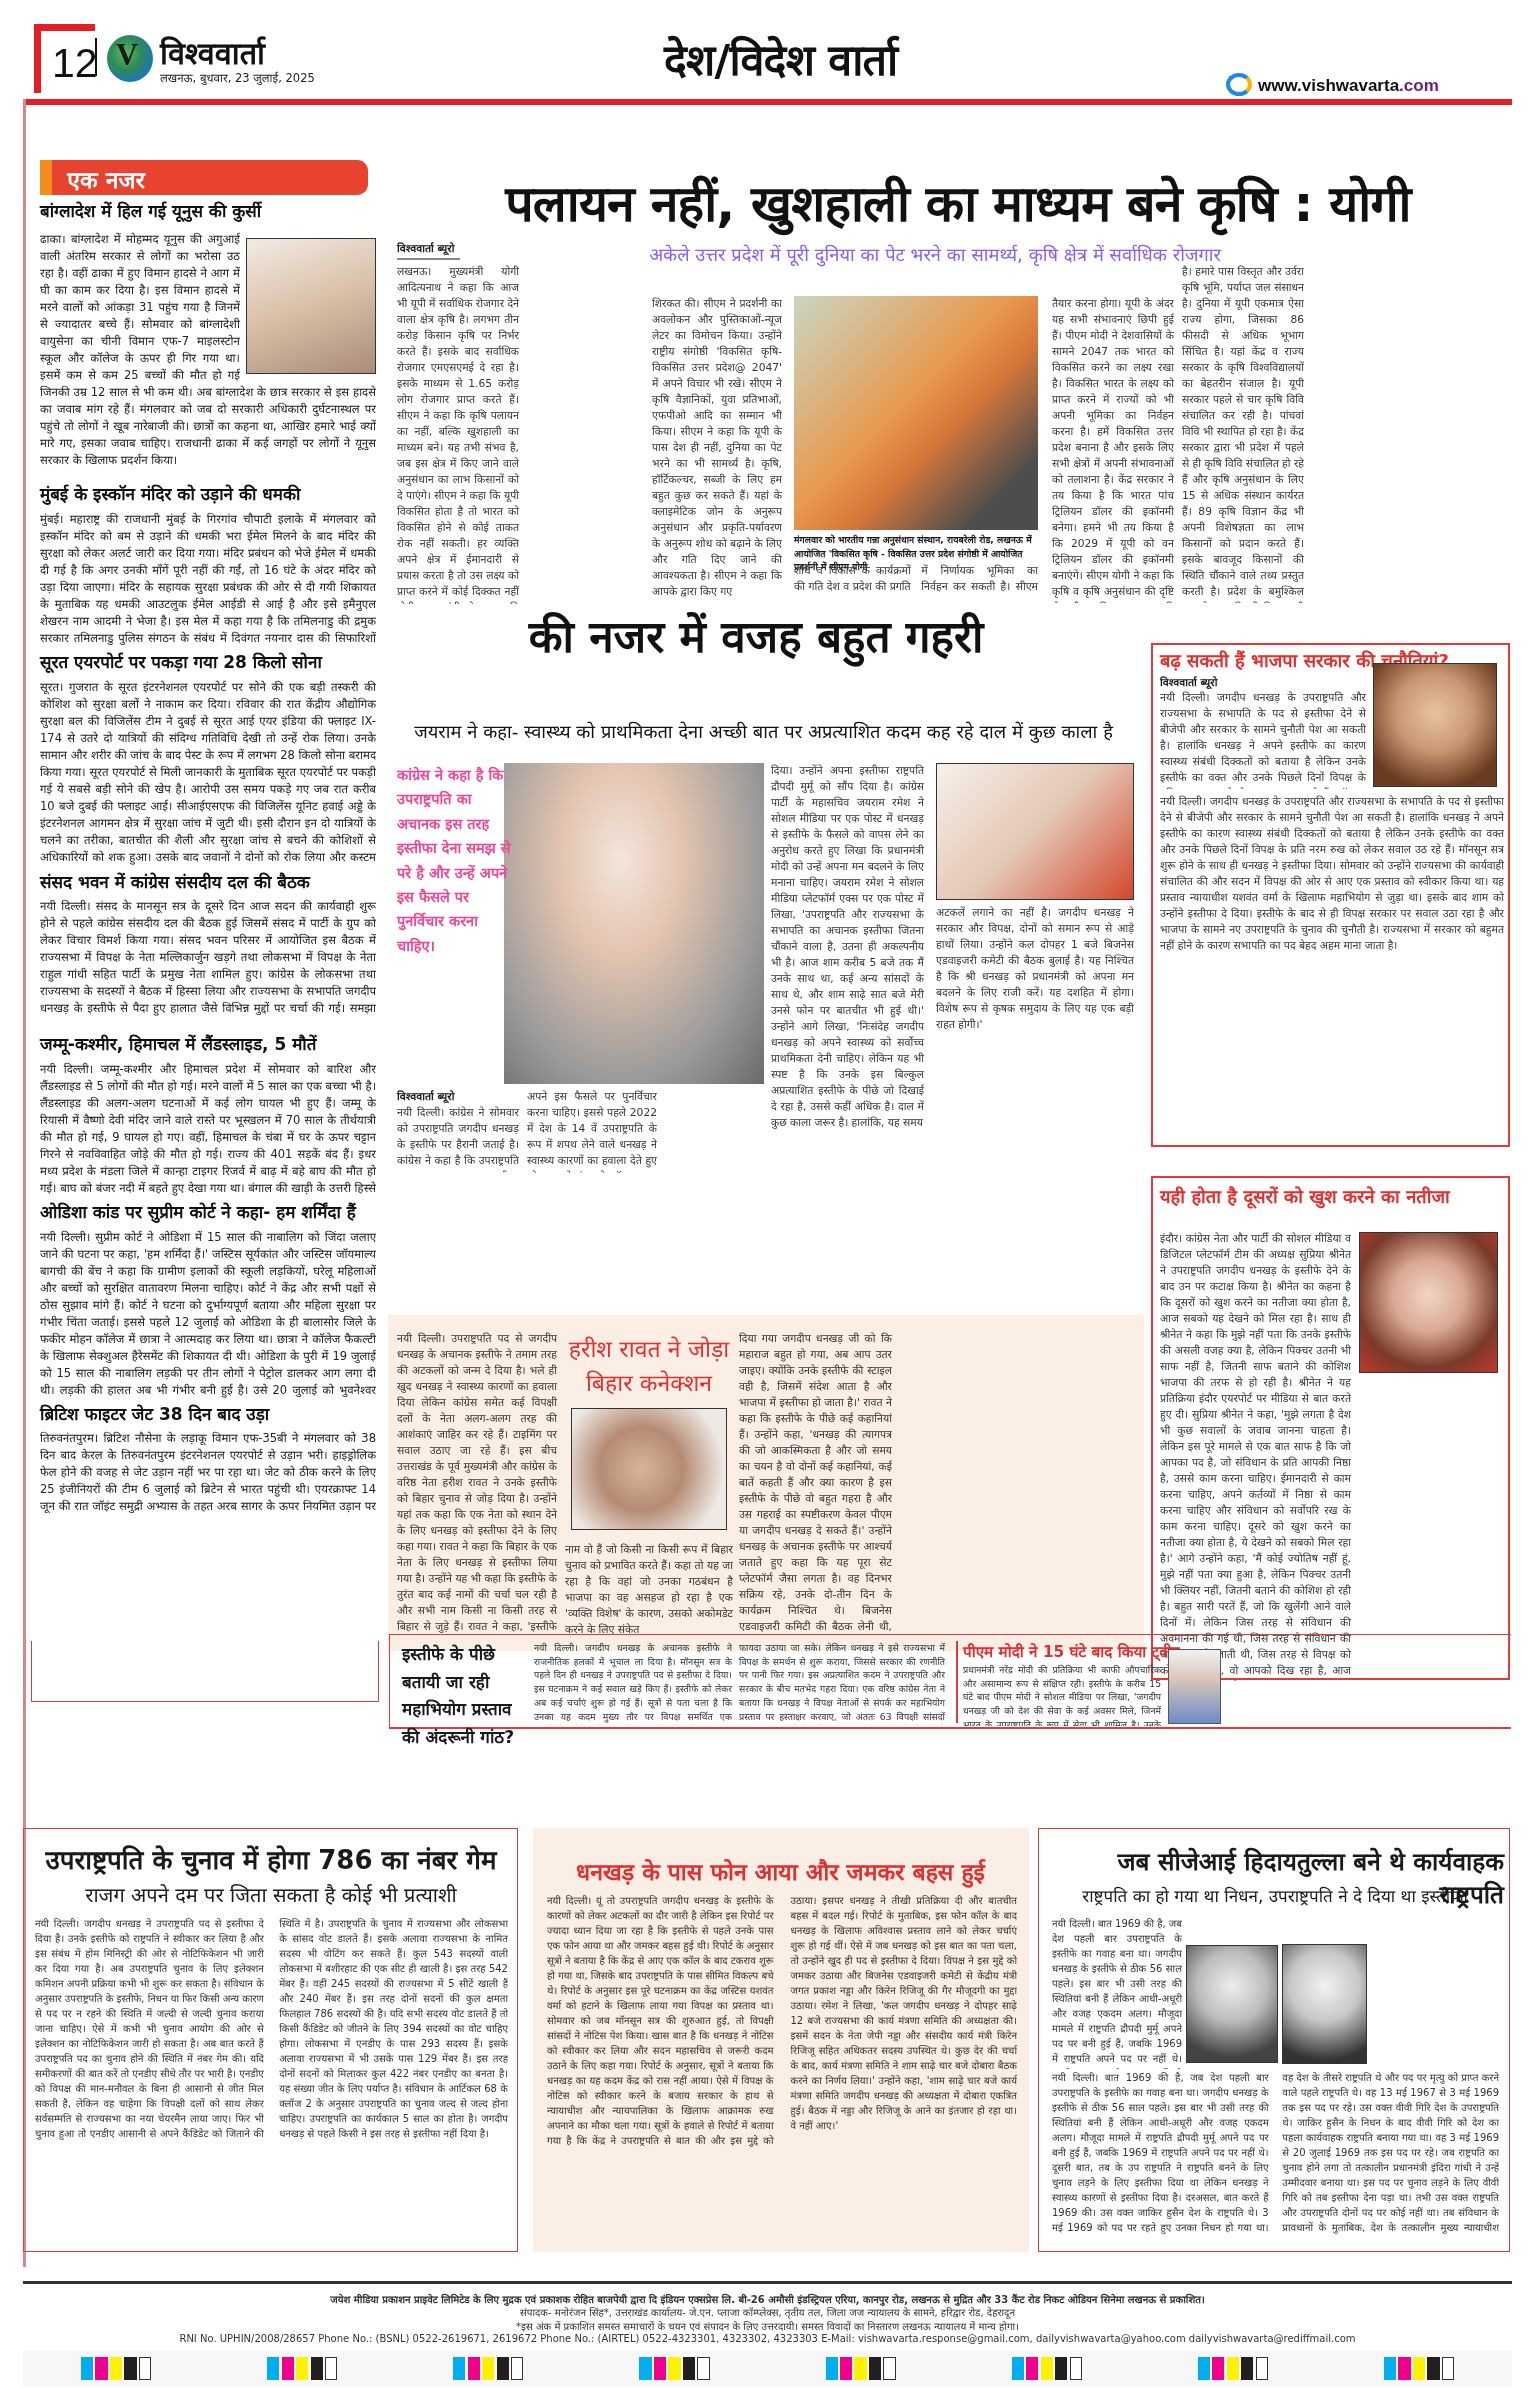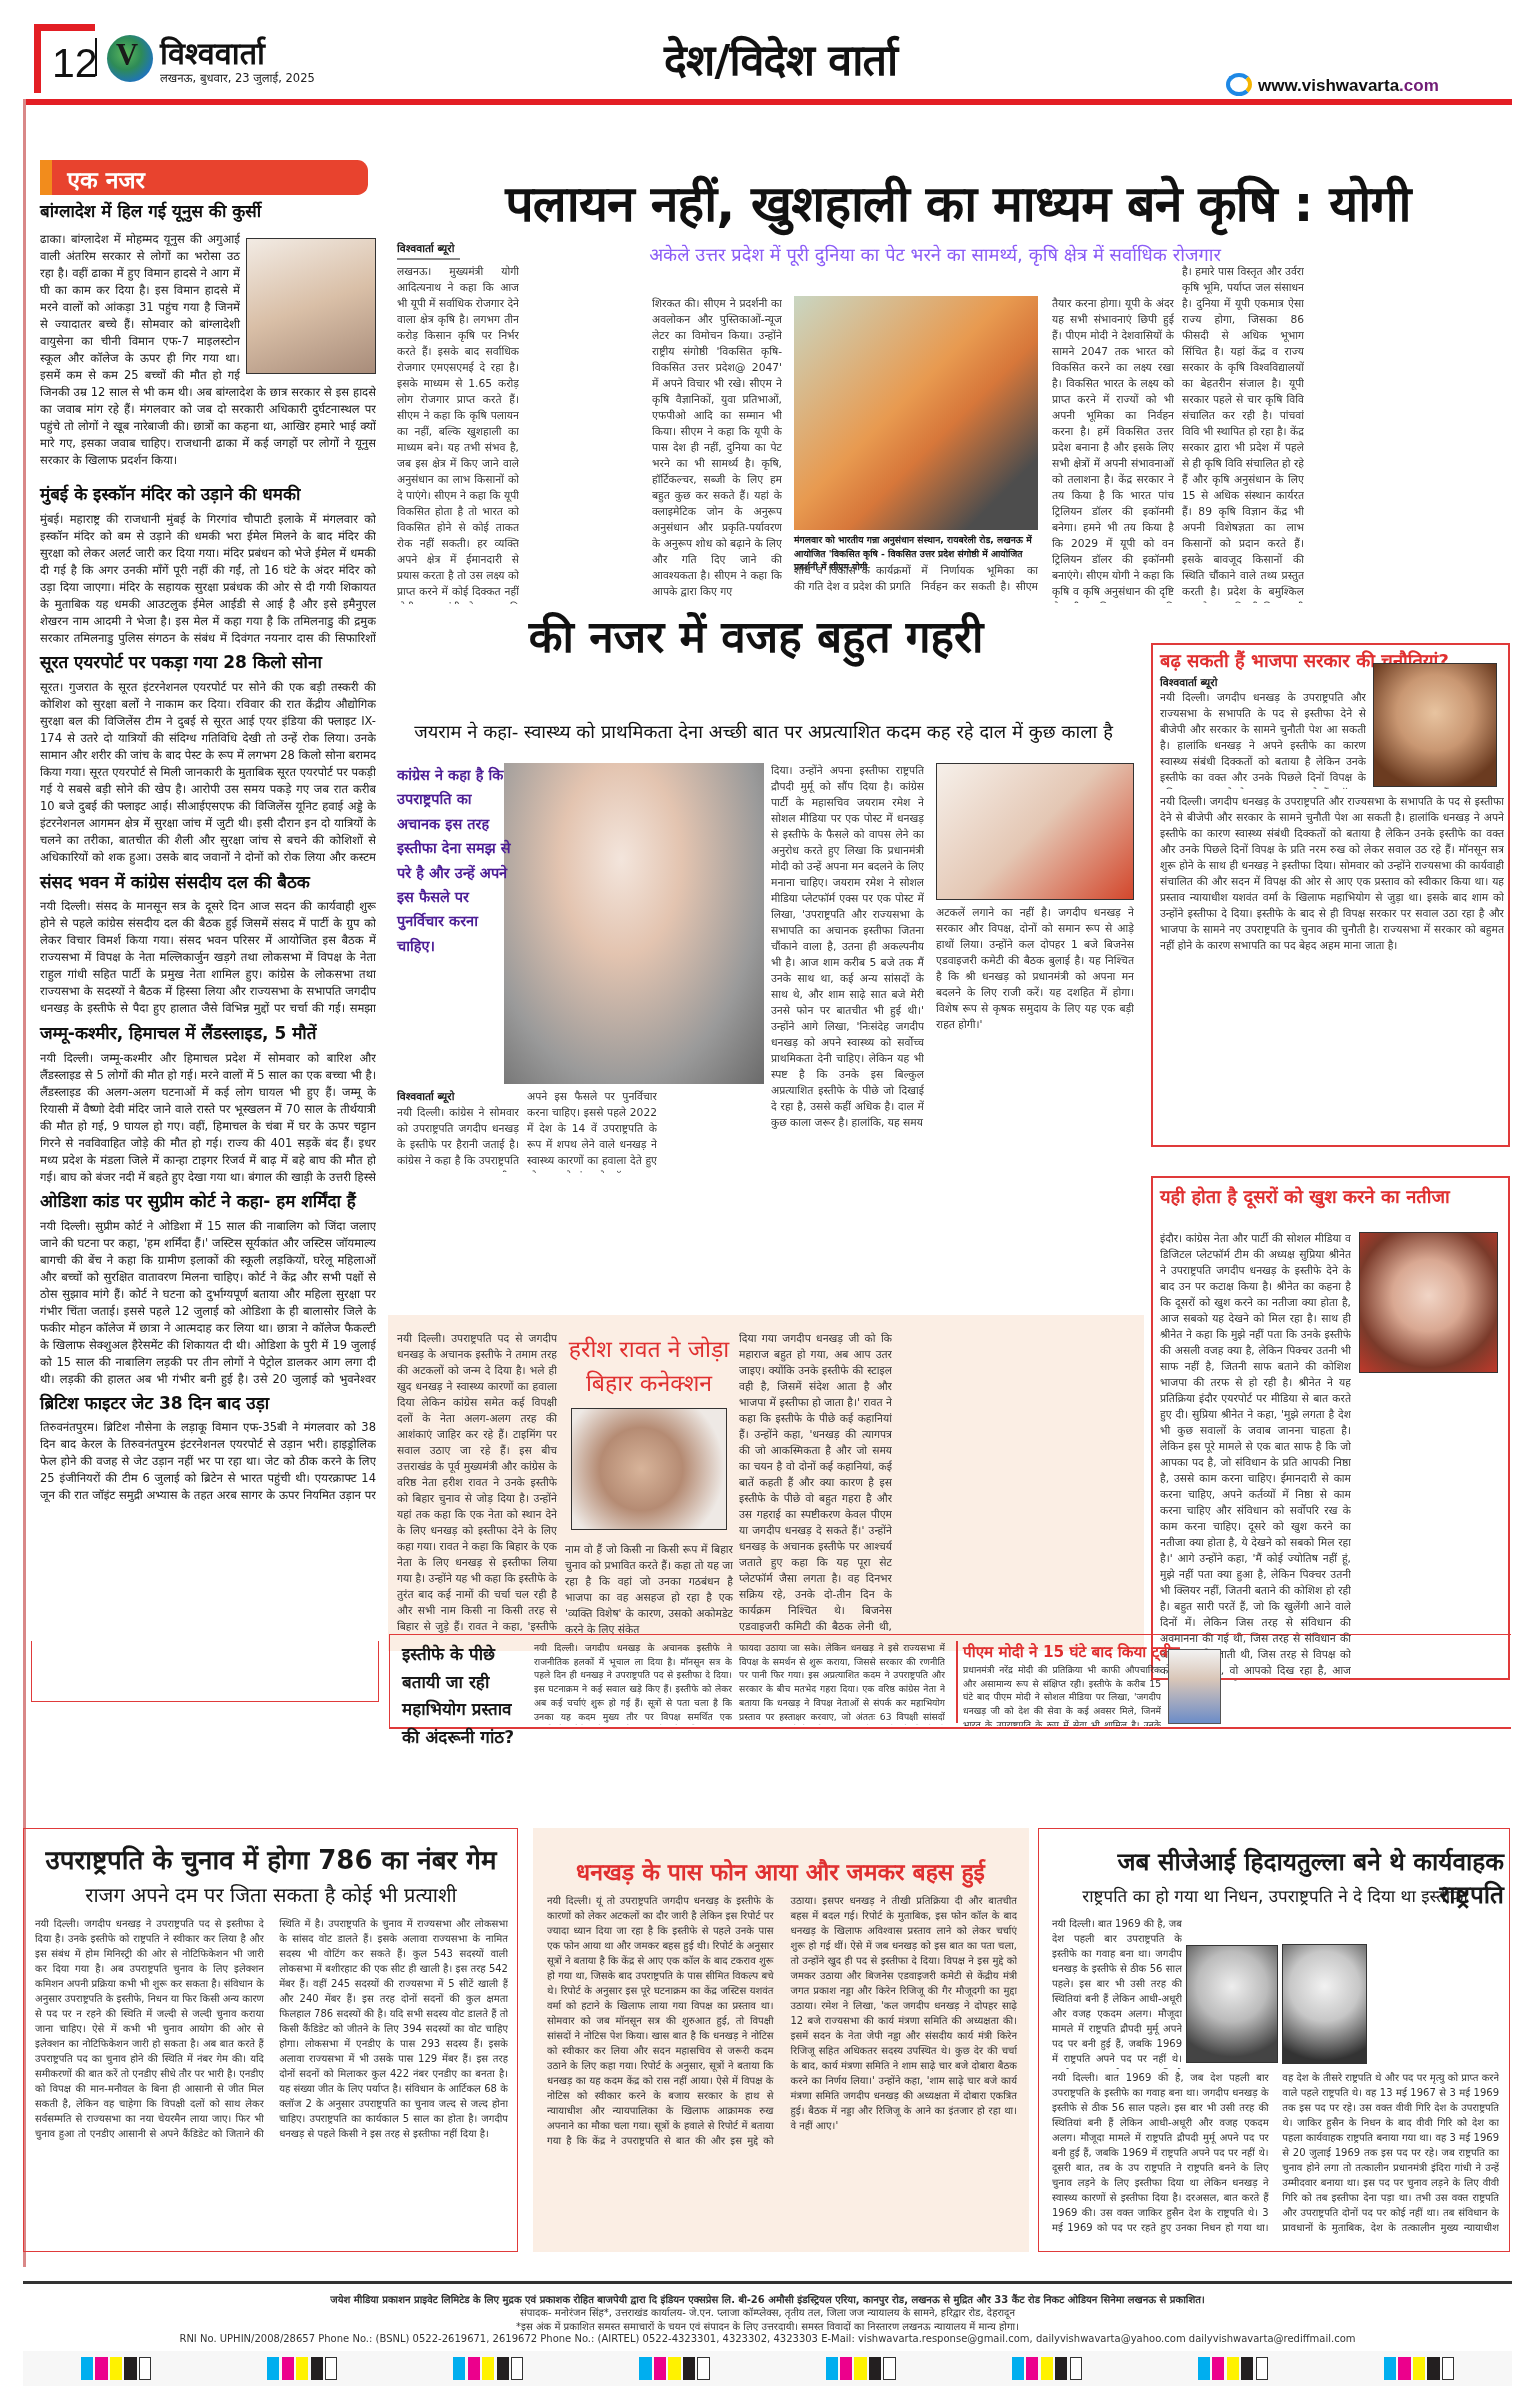--- a/index.html
+++ b/index.html
@@ -28,21 +28,21 @@
 .lh{font-size:17px;font-weight:bold;color:#111;line-height:23px}
 
 #main-head{left:397px;top:168px;width:1122px;font-size:50px;font-weight:bold;color:#111;text-align:center;letter-spacing:-0.8px}
 #bureau1{left:397px;top:241px;font-size:10.7px;font-weight:bold}
 #subhead1{left:450px;top:241px;width:771px;font-size:18.3px;text-align:right;color:#8b5cf6}
 #yogi-photo{left:516px;top:296px;width:244px;height:234px;background:linear-gradient(135deg,#c9d6c2,#e89a50 45%,#d7773a 60%,#4d4d4d 85%)}
 #yogi-cap{left:516px;top:533px;width:244px;font-size:9.2px;line-height:13.7px;font-weight:bold}
 
 #dh-head{left:397px;top:612px;width:718px;font-size:44px;font-weight:bold;text-align:center;line-height:50px;color:#111}
 #dh-sub{left:397px;top:718px;width:733px;font-size:18.3px;text-align:center;color:#111}
-#dh-quote{left:388px;top:753px;width:122px;font-size:14.5px;line-height:24.4px;color:#4c1d95;font-weight:bold}
+#dh-quote{left:388px;top:753px;width:122px;font-size:14.5px;line-height:24.4px;color:#ec4899;font-weight:bold}
 #dh-photo{left:397px;top:756px;width:229px;height:305px;background:radial-gradient(ellipse at 45% 30%,#f3e5dc 0,#e3c4b0 30%,#9a9a9a 70%,#6a6a6a)}
 #jr-photo{left:936px;top:785px;width:122px;height:127px;background:linear-gradient(135deg,#f6f0ea,#e4c7b4 50%,#d3472c);border:1.5px solid #333}
 
 #bjp-box{left:1151px;top:643px;width:359px;height:504px}
 #bjp-head{left:1160px;top:647px;width:344px;font-size:18.3px;color:#e03030;font-weight:bold}
 #bjp-photo{left:1374px;top:663px;width:122px;height:122px;background:radial-gradient(circle at 50% 40%,#e8c4a0 0,#c99772 40%,#6b3b20 80%);border:1.5px solid #333}
 #sup-box{left:1151px;top:1176px;width:359px;height:504px}
 #sup-head{left:1160px;top:1183px;width:344px;font-size:18.3px;color:#e03030;font-weight:bold}
 #sup-photo{left:1359px;top:1232px;width:139px;height:141px;background:radial-gradient(circle at 50% 45%,#f1d5c6 0,#d9a892 35%,#7a3a2a 70%,#c0392b);border:1.5px solid #333}
 
@@ -99,21 +99,21 @@
   <div class="txt" style="margin-top:7.6px;width:336px;height:248px;overflow:hidden;text-indent:0">
     <div style="float:right;width:130px;height:136px;margin:7.6px 0 3.1px 6.1px;background:linear-gradient(160deg,#f2ebe4,#d9bfa7 50%,#a88c7a);border:1.5px solid #333"></div>
     <span>ढाका। बांग्लादेश में मोहम्मद यूनुस की अगुआई वाली अंतरिम सरकार से लोगों का भरोसा उठ रहा है। वहीं ढाका में हुए विमान हादसे ने आग में घी का काम कर दिया है। इस विमान हादसे में मरने वालों को आंकड़ा 31 पहुंच गया है जिनमें से ज्यादातर बच्चे हैं। सोमवार को बांग्लादेशी वायुसेना का चीनी विमान एफ-7 माइलस्टोन स्कूल और कॉलेज के ऊपर ही गिर गया था। इसमें कम से कम 25 बच्चों की मौत हो गई जिनकी उम्र 12 साल से भी कम थी। अब बांग्लादेश के छात्र सरकार से इस हादसे का जवाब मांग रहे हैं। मंगलवार को जब दो सरकारी अधिकारी दुर्घटनास्थल पर पहुंचे तो लोगों ने खूब नारेबाजी की। छात्रों का कहना था, आखिर हमारे भाई क्यों मारे गए, इसका जवाब चाहिए। राजधानी ढाका में कई जगहों पर लोगों ने यूनुस सरकार के खिलाफ प्रदर्शन किया।</span>
   </div>
   <div class="lh" style="margin-top:4.6px">मुंबई के इस्कॉन मंदिर को उड़ाने की धमकी</div>
   <div class="txt" style="margin-top:4.6px;height:136px;overflow:hidden">मुंबई। महाराष्ट्र की राजधानी मुंबई के गिरगांव चौपाटी इलाके में मंगलवार को इस्कॉन मंदिर को बम से उड़ाने की धमकी भरा ईमेल मिलने के बाद मंदिर की सुरक्षा को लेकर अलर्ट जारी कर दिया गया। मंदिर प्रबंधन को भेजे ईमेल में धमकी दी गई है कि अगर उनकी माँगें पूरी नहीं की गईं, तो 16 घंटे के अंदर मंदिर को उड़ा दिया जाएगा। मंदिर के सहायक सुरक्षा प्रबंधक की ओर से दी गयी शिकायत के मुताबिक यह धमकी आउटलुक ईमेल आईडी से आई है और इसे इमैनुएल शेखरन नाम आदमी ने भेजा है। इस मेल में कहा गया है कि तमिलनाडु की द्रमुक सरकार तमिलनाडु पुलिस संगठन के संबंध में दिवंगत नयनार दास की सिफारिशों को तुरंत लागू करे। ईमेल में चेतावनी दी गई है कि माँगें पूरी न होने पर गिरगांव स्थित इस्कॉन मंदिर में बम विस्फोट किया जाएगा। फिलहाल जांच चल रही है।</div>
   <div class="lh" style="margin-top:4.6px">सूरत एयरपोर्ट पर पकड़ा गया 28 किलो सोना</div>
   <div class="txt" style="margin-top:4.6px;height:187px;overflow:hidden">सूरत। गुजरात के सूरत इंटरनेशनल एयरपोर्ट पर सोने की एक बड़ी तस्करी की कोशिश को सुरक्षा बलों ने नाकाम कर दिया। रविवार की रात केंद्रीय औद्योगिक सुरक्षा बल की विजिलेंस टीम ने दुबई से सूरत आई एयर इंडिया की फ्लाइट IX-174 से उतरे दो यात्रियों की संदिग्ध गतिविधि देखी तो उन्हें रोक लिया। उनके सामान और शरीर की जांच के बाद पेस्ट के रूप में लगभग 28 किलो सोना बरामद किया गया। सूरत एयरपोर्ट से मिली जानकारी के मुताबिक सूरत एयरपोर्ट पर पकड़ी गई ये सबसे बड़ी सोने की खेप है। आरोपी उस समय पकड़े गए जब रात करीब 10 बजे दुबई की फ्लाइट आई। सीआईएसएफ की विजिलेंस यूनिट हवाई अड्डे के इंटरनेशनल आगमन क्षेत्र में सुरक्षा जांच में जुटी थी। इसी दौरान इन दो यात्रियों के चलने का तरीका, बातचीत की शैली और सुरक्षा जांच से बचने की कोशिशों से अधिकारियों को शक हुआ। उसके बाद जवानों ने दोनों को रोक लिया और कस्टम अधिकारियों के सहयोग से उनकी गहन तलाशी ली गई। जांच के दौरान पाया गया कि दोनों यात्रियों ने शरीर के अलग-अलग हिस्सों में विशेष तकनीक से सोने के पेस्ट को छिपा रखा था, जिसे कपड़ों और बॉडी बेल्ट जरिए छिपाकर रखा गया था।</div>
   <div class="lh" style="margin-top:4.6px">संसद भवन में कांग्रेस संसदीय दल की बैठक</div>
   <div class="txt" style="margin-top:4.6px;height:119px;overflow:hidden">नयी दिल्ली। संसद के मानसून सत्र के दूसरे दिन आज सदन की कार्यवाही शुरू होने से पहले कांग्रेस संसदीय दल की बैठक हुई जिसमें संसद में पार्टी के ग्रुप को लेकर विचार विमर्श किया गया। संसद भवन परिसर में आयोजित इस बैठक में राज्यसभा में विपक्ष के नेता मल्लिकार्जुन खड़गे तथा लोकसभा में विपक्ष के नेता राहुल गांधी सहित पार्टी के प्रमुख नेता शामिल हुए। कांग्रेस के लोकसभा तथा राज्यसभा के सदस्यों ने बैठक में हिस्सा लिया और राज्यसभा के सभापति जगदीप धनखड़ के इस्तीफे से पैदा हुए हालात जैसे विभिन्न मुद्दों पर चर्चा की गई। समझा जाता है कि संसद में पार्टी को जनहित के मुद्दों पर कैसा रुख अख्तियार करना है, इस बारे में भी मंत्रणा की गई।</div>
-  <div class="lh" style="margin-top:5px">जम्मू-कश्मीर, हिमाचल में लैंडस्लाइड, 5 मौतें</div>
+  <div class="lh" style="margin-top:16px">जम्मू-कश्मीर, हिमाचल में लैंडस्लाइड, 5 मौतें</div>
   <div class="txt" style="margin-top:4.6px;height:136px;overflow:hidden">नयी दिल्ली। जम्मू-कश्मीर और हिमाचल प्रदेश में सोमवार को बारिश और लैंडस्लाइड से 5 लोगों की मौत हो गई। मरने वालों में 5 साल का एक बच्चा भी है। लैंडस्लाइड की अलग-अलग घटनाओं में कई लोग घायल भी हुए हैं। जम्मू के रियासी में वैष्णो देवी मंदिर जाने वाले रास्ते पर भूस्खलन में 70 साल के तीर्थयात्री की मौत हो गई, 9 घायल हो गए। वहीं, हिमाचल के चंबा में घर के ऊपर चट्टान गिरने से नवविवाहित जोड़े की मौत हो गई। राज्य की 401 सड़कें बंद हैं। इधर मध्य प्रदेश के मंडला जिले में कान्हा टाइगर रिजर्व में बाढ़ में बहे बाघ की मौत हो गई। बाघ को बंजर नदी में बहते हुए देखा गया था। बंगाल की खाड़ी के उत्तरी हिस्से में 24 जुलाई के आसपास एक नया कम दबाव का क्षेत्र बनने की संभावना है, जिससे आने वाले दिनों में देश के कई राज्यों में फिर से तेज बारिश होने की संभावना है।</div>
   <div class="lh" style="margin-top:4.6px">ओडिशा कांड पर सुप्रीम कोर्ट ने कहा- हम शर्मिंदा हैं</div>
   <div class="txt" style="margin-top:4.6px;height:169px;overflow:hidden">नयी दिल्ली। सुप्रीम कोर्ट ने ओडिशा में 15 साल की नाबालिग को जिंदा जलाए जाने की घटना पर कहा, 'हम शर्मिंदा हैं।' जस्टिस सूर्यकांत और जस्टिस जॉयमाल्य बागची की बेंच ने कहा कि ग्रामीण इलाकों की स्कूली लड़कियों, घरेलू महिलाओं और बच्चों को सुरक्षित वातावरण मिलना चाहिए। कोर्ट ने केंद्र और सभी पक्षों से ठोस सुझाव मांगे हैं। कोर्ट ने घटना को दुर्भाग्यपूर्ण बताया और महिला सुरक्षा पर गंभीर चिंता जताई। इससे पहले 12 जुलाई को ओडिशा के ही बालासोर जिले के फकीर मोहन कॉलेज में छात्रा ने आत्मदाह कर लिया था। छात्रा ने कॉलेज फैकल्टी के खिलाफ सेक्शुअल हैरेसमेंट की शिकायत दी थी। ओडिशा के पुरी में 19 जुलाई को 15 साल की नाबालिग लड़की पर तीन लोगों ने पेट्रोल डालकर आग लगा दी थी। लड़की की हालत अब भी गंभीर बनी हुई है। उसे 20 जुलाई को भुवनेश्वर एम्स से एयरलिफ्ट करके दिल्ली एम्स लाया गया था।</div>
   <div class="lh" style="margin-top:4.6px">ब्रिटिश फाइटर जेट 38 दिन बाद उड़ा</div>
   <div class="txt" style="margin-top:4.6px;height:85px;overflow:hidden">तिरुवनंतपुरम। ब्रिटिश नौसेना के लड़ाकू विमान एफ-35बी ने मंगलवार को 38 दिन बाद केरल के तिरुवनंतपुरम इंटरनेशनल एयरपोर्ट से उड़ान भरी। हाइड्रोलिक फेल होने की वजह से जेट उड़ान नहीं भर पा रहा था। जेट को ठीक करने के लिए 25 इंजीनियरों की टीम 6 जुलाई को ब्रिटेन से भारत पहुंची थी। एयरक्राफ्ट 14 जून की रात जॉइंट समुद्री अभ्यास के तहत अरब सागर के ऊपर नियमित उड़ान पर था।</div>
 </div>
 <div class="abs" style="left:30.5px;top:1641px;width:348px;height:61px;border:1.1px solid #e03a3a;border-top:none"></div>
 
 <div class="abs" id="main-head">पलायन नहीं, खुशहाली का माध्यम बने कृषि : योगी</div>
 <div class="abs" id="bureau1">विश्ववार्ता ब्यूरो</div>

